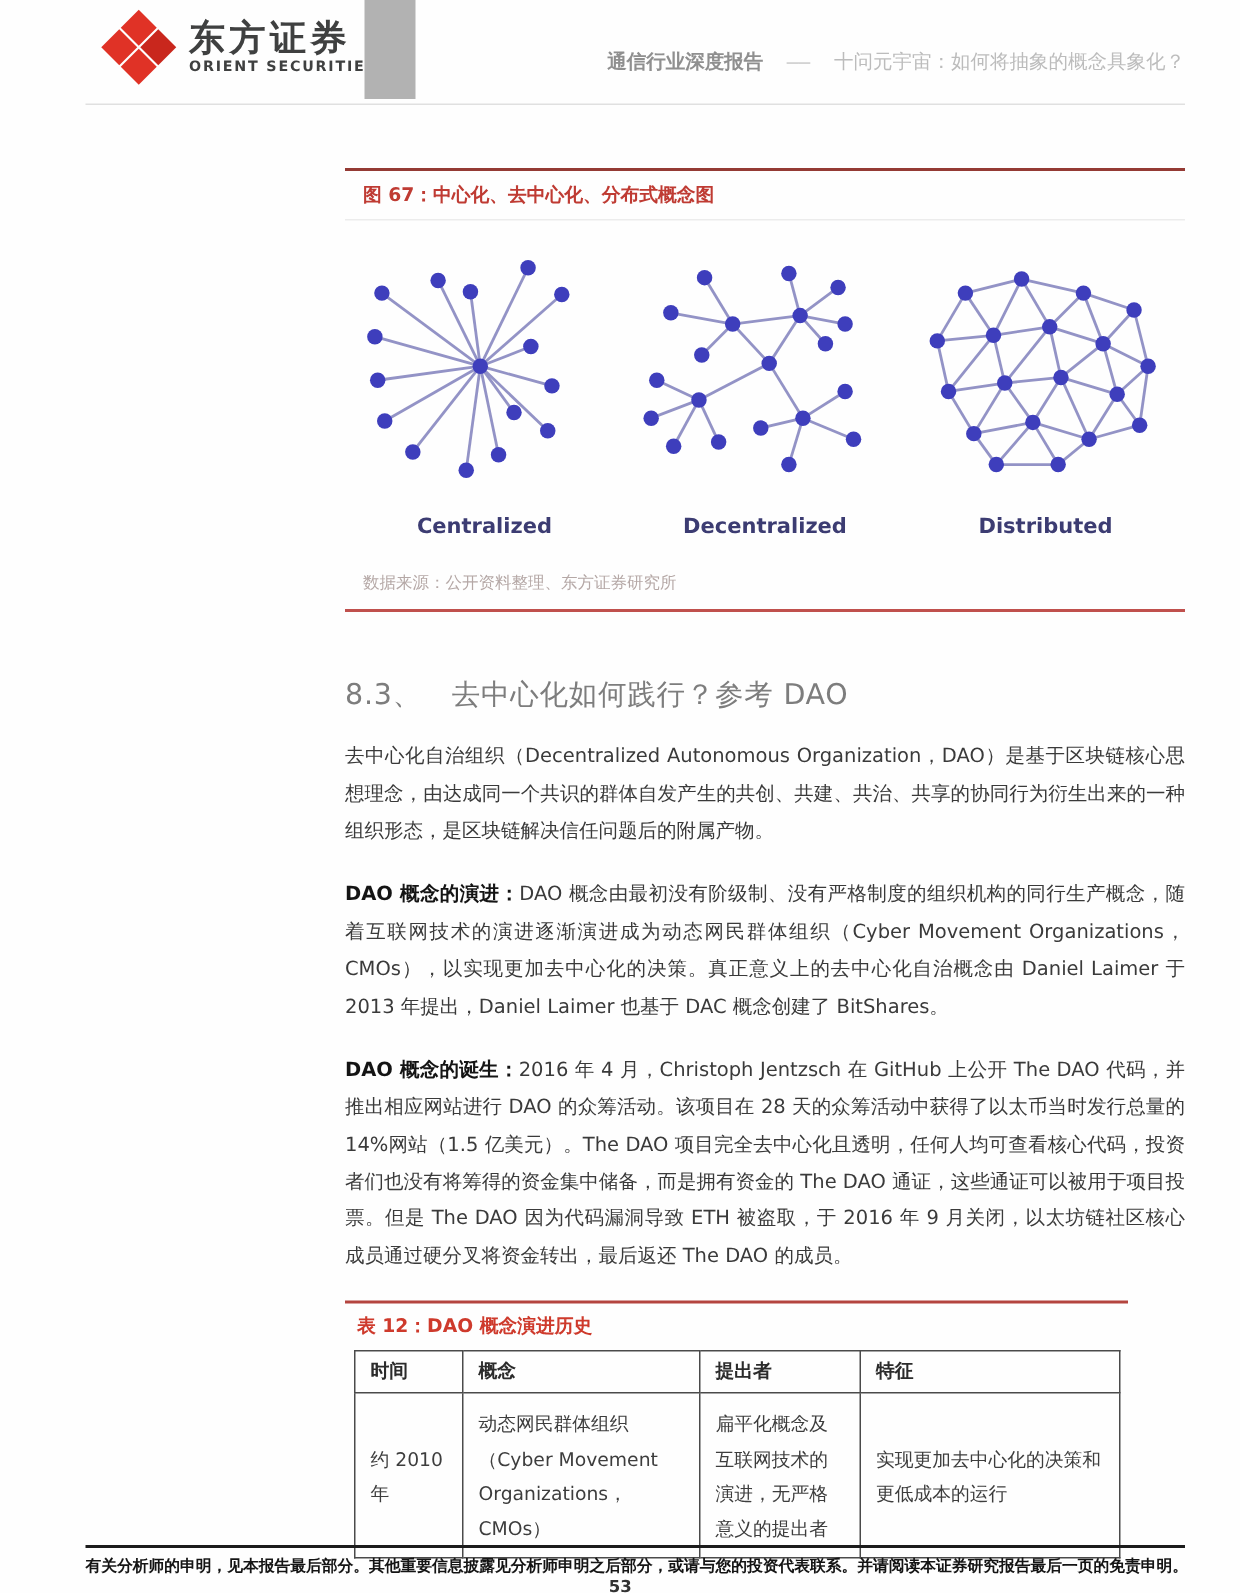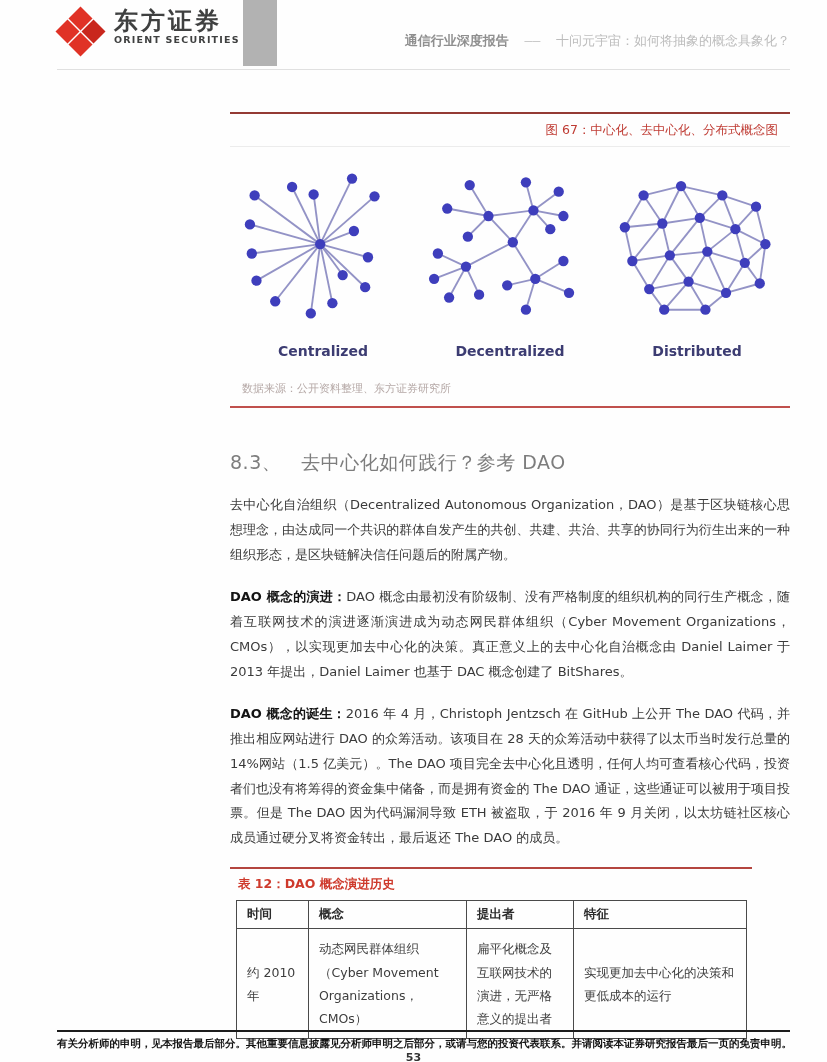--- a/index.html
+++ b/index.html
@@ -1,43 +1,43 @@
 <!DOCTYPE html>
 <html><head>
 <meta charset="utf-8">
 <style>
   * { margin:0; padding:0; box-sizing:border-box; }
   html,body { width:827px; height:1062px; overflow:hidden; background:#ffffff;
               font-family:"DejaVu Sans", sans-serif; }
   .page { position:relative; width:827px; height:1062px; background:#fefefe; overflow:hidden; }
 
   
-  .logo-wrap { position:absolute; left:58px; top:8px; display:flex; }
+  .logo-wrap { position:absolute; left:70px; top:8px; display:flex; align-items:center; }
   .logo-mark { width:46px; height:46px; position:relative; margin-right:10px; }
   .logo-mark .d { position:absolute; width:17px; height:17px; background:#e03226; transform:rotate(45deg); }
   .logo-mark .d1 { left:14px; top:2px; }
   .logo-mark .d2 { left:1px;  top:15px; }
   .logo-mark .d3 { left:27px; top:15px; background:#c9271d; }
   .logo-mark .d4 { left:14px; top:28px; }
   .logo-cn { font-size:24px; font-weight:bold; color:#3f4040; letter-spacing:3px; line-height:1.1; }
   .logo-en { font-size:9.5px; font-weight:bold; color:#3f4040; letter-spacing:1.2px; }
   .header-block { position:absolute; left:243px; top:0; width:34px; height:66px; background:#b2b2b2; }
   .header-right { position:absolute; right:37px; top:32px; font-size:13px; white-space:nowrap;font-family:Liberation Mono, monospace; }
   .report-type { color:#8f8f8f; font-weight:bold; }
   .header-dash { color:#c4c4c4; margin:0 8px; }
   .report-title { color:#bcbcbc; }
   .header-rule { position:absolute; left:57px; right:37px; top:69px; height:1px; background:#e0e0e0; }
 
   
   .content { position:absolute; left:230px; top:112px; width:560px; }
 
   
   .figure-block { border-top:2px solid #943a34; }
-  .fig-title { color:#bf3b33; font-weight:normal; font-size:12.5px; padding:8px 12px 7px 12px;
-               border-bottom:1px solid #ececec;text-align:right; }
+  .fig-title { color:#bf3b33; font-weight:bold; font-size:12.5px; padding:8px 12px 7px 12px;
+               border-bottom:1px solid #ececec; }
   .fig-canvas { display:flex; justify-content:space-between; padding:24px 4px 0 4px; }
   .net { width:178px; text-align:center; }
   .net svg { display:block; margin:0 auto; }
   .net-label { margin-top:22px; font-size:14px; font-weight:600; color:#3c3c72; }
   .fig-source { color:#b5a8a6; font-size:11px; padding:22px 12px 10px 12px;
                 border-bottom:2px solid #c0504d; }
 
   
   .section-heading { margin-top:42px; font-size:19px; color:#7d7d7d; letter-spacing:0.5px; }
   .section-heading .sec-title { margin-left:20px; }

